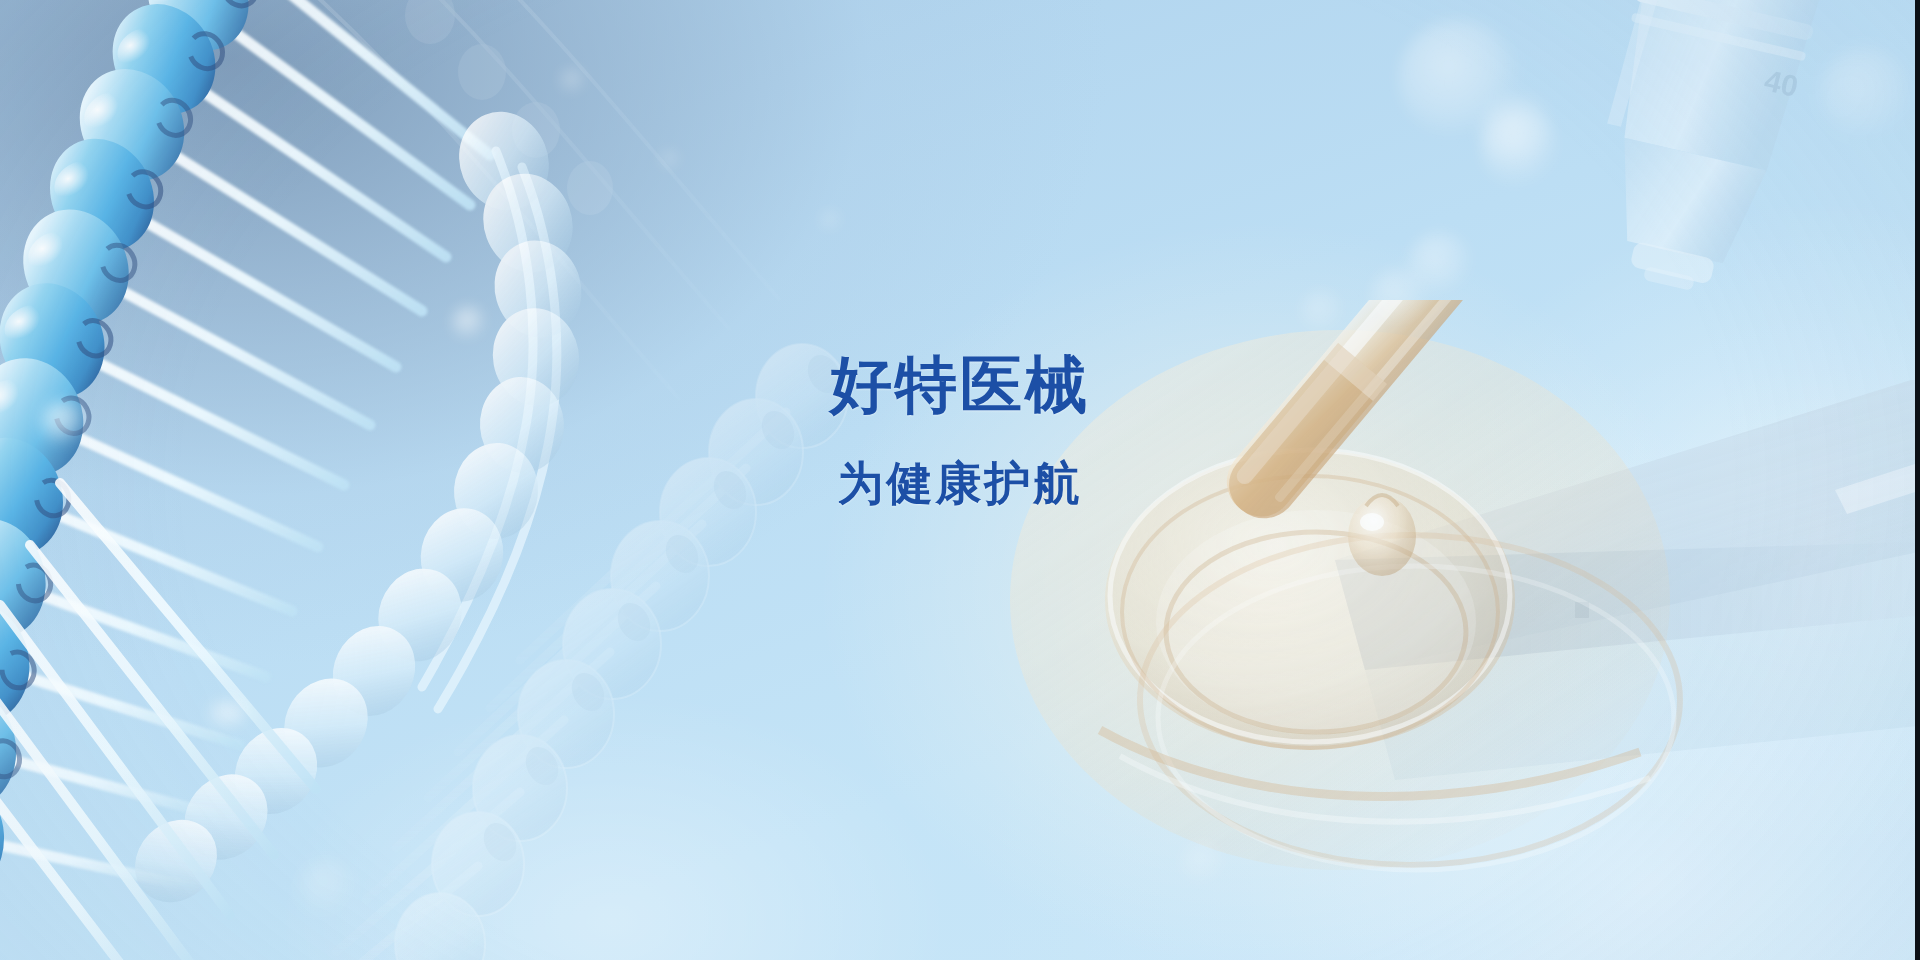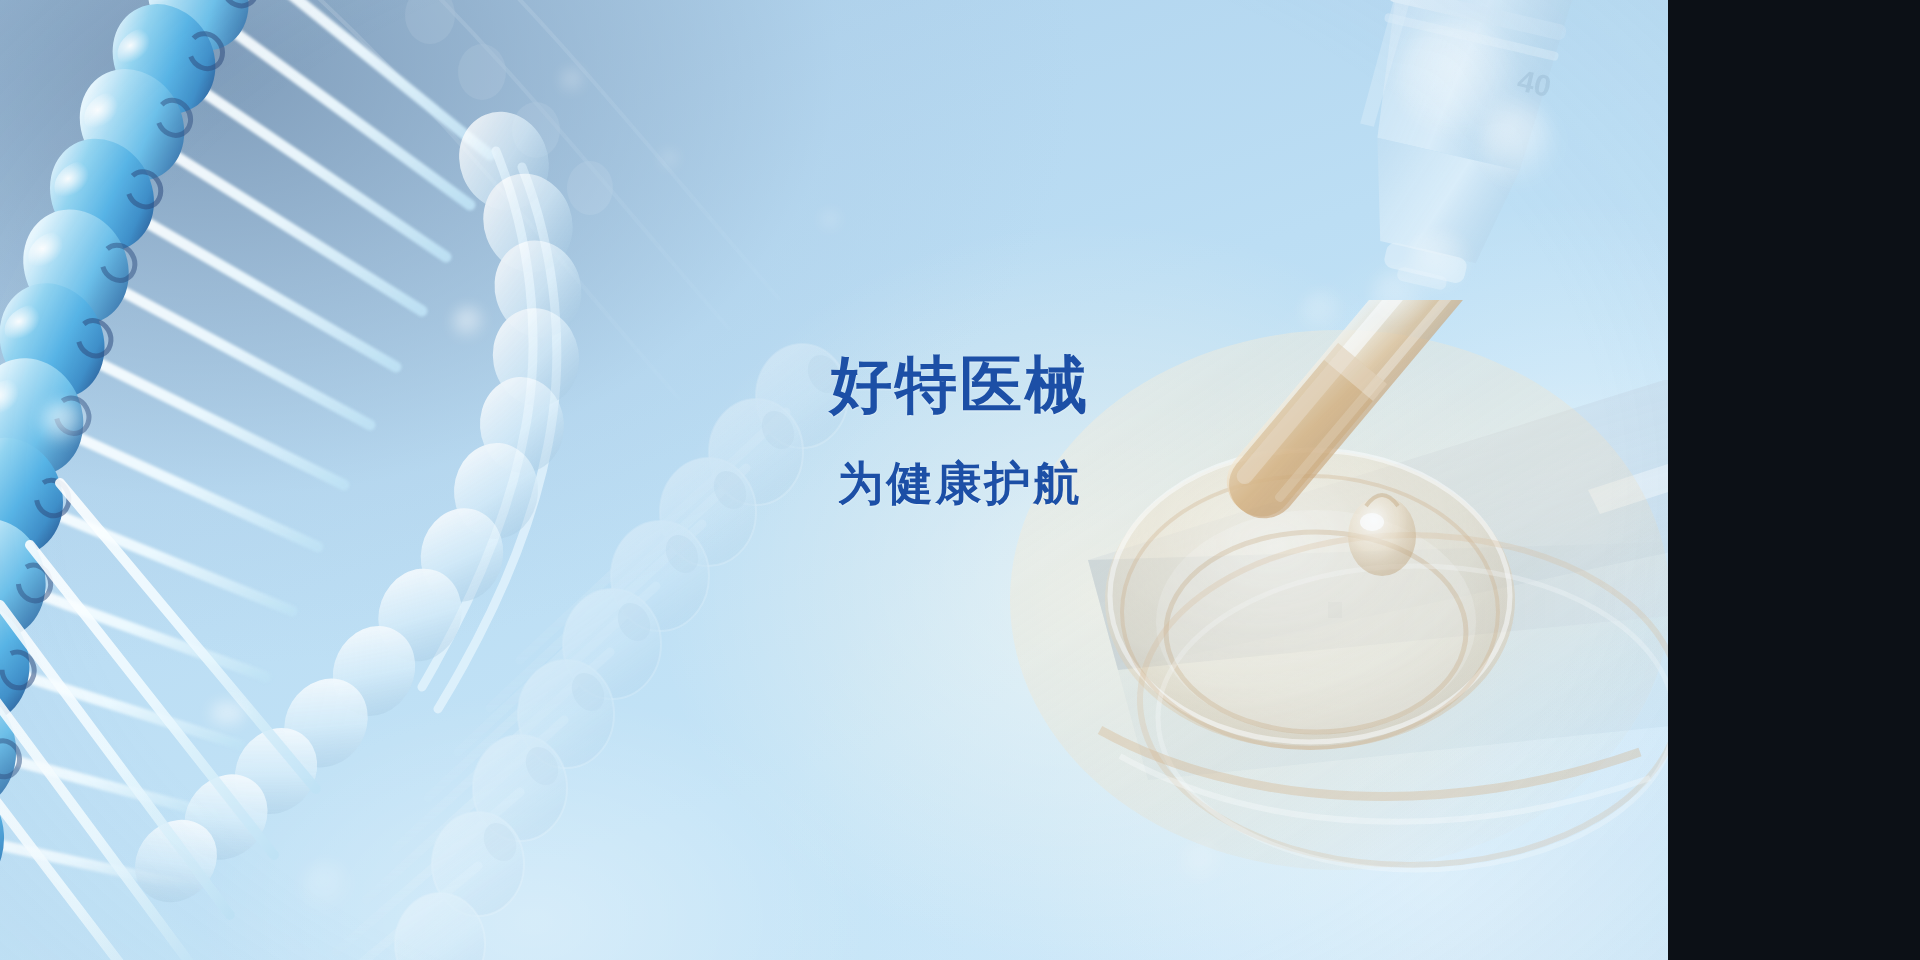--- a/index.html
+++ b/index.html
@@ -8,21 +8,21 @@
     padding: 0;
     background: #0c1016;
   }
   body {
     font-family: "Liberation Sans", "DejaVu Sans", sans-serif;
   }
 
   
   #banner {
     position: relative;
-    width: 1668px;
+    width: 1915px;
     height: 960px;
     overflow: hidden;
     background: #7dd3fc;
     user-select: none;
   }
 
   .layer {
     position: absolute;
     inset: 0;
     pointer-events: none;

